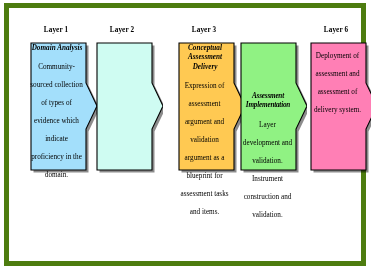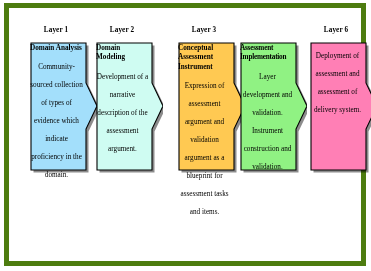--- a/index.html
+++ b/index.html
@@ -75,46 +75,47 @@
     left: 3px;
     top: 3px;
     width: 54px;
     height: 126px;
     box-sizing: border-box;
   }
 
   .layer-title {
     font-size: 7.2px;
     font-weight: bold;
-    text-align: left;
+    text-align: center;
     color: #000000;
     line-height: 9.4px;
     padding: 2px 0 0 0;
     margin: 0;
+    font-style: italic;
   }
 
   .layer-body {
     font-size: 7.2px;
     text-align: center;
     color: #000000;
     line-height: 18px;
     margin: 5px 0 0 0;
     padding: 0 1px 0 0;
   }
 
   
   #layer-group-1 { left: 18px; }
   #layer-group-2 { left: 84px; }
   #layer-group-3 { left: 146px; margin-left: 20px; }
   #layer-group-4 { left: 228px; }
   #layer-group-5 { left: 298px; }
 
   #layer-group-4 .chevron-content,
   #layer-group-5 .chevron-content { width: 56px; }
-  #layer-group-4 .layer-title { letter-spacing: -0.2px; }
+  #layer-group-4 .layer-title { letter-spacing: -0.2px; margin-top: 48px; }
 </style>
 </head>
 <body>
 
 <div id="figure-frame">
   <div id="flow-diagram">
 
     <div class="layer-group" id="layer-group-1">
       <div class="layer-caption">Layer 1</div>
       <div class="chevron-wrap">
@@ -129,36 +130,32 @@
       </div>
     </div>
 
     <div class="layer-group" id="layer-group-2">
       <div class="layer-caption">Layer 2</div>
       <div class="chevron-wrap">
         <svg class="chevron-svg" viewBox="0 0 70 135" preserveAspectRatio="none">
           <polygon points="4,4 59,4 59,44 70,67 59,90 59,131 4,131" fill="#000000" opacity="0.45" transform="translate(2.5,2.5)"></polygon>
           <polygon points="4,4 59,4 59,44 70,67 59,90 59,131 4,131" fill="#CFFCF2" stroke="#000000" stroke-width="1.1"></polygon>
         </svg>
-        <div class="chevron-content">
-          <div class="layer-title">Domain Modeling</div>
-          <div class="layer-body">Development of a narrative description of the assessment argument.</div>
-        </div>
       </div>
     </div>
 
     <div class="layer-group" id="layer-group-3">
       <div class="layer-caption">Layer 3</div>
       <div class="chevron-wrap">
         <svg class="chevron-svg" viewBox="0 0 70 135" preserveAspectRatio="none">
           <polygon points="4,4 59,4 59,44 70,67 59,90 59,131 4,131" fill="#000000" opacity="0.45" transform="translate(2.5,2.5)"></polygon>
           <polygon points="4,4 59,4 59,44 70,67 59,90 59,131 4,131" fill="#FFC952" stroke="#000000" stroke-width="1.1"></polygon>
         </svg>
         <div class="chevron-content">
-          <div class="layer-title">Conceptual Assessment Instrument</div>
+          <div class="layer-title">Conceptual Assessment Delivery</div>
           <div class="layer-body">Expression of assessment argument and validation argument as a blueprint for assessment tasks and items.</div>
         </div>
       </div>
     </div>
 
     <div class="layer-group" id="layer-group-4">
       <div class="chevron-wrap">
         <svg class="chevron-svg" viewBox="0 0 70 135" preserveAspectRatio="none">
           <polygon points="4,4 59,4 59,44 70,67 59,90 59,131 4,131" fill="#000000" opacity="0.45" transform="translate(2.5,2.5)"></polygon>
           <polygon points="4,4 59,4 59,44 70,67 59,90 59,131 4,131" fill="#90F283" stroke="#000000" stroke-width="1.1"></polygon>

